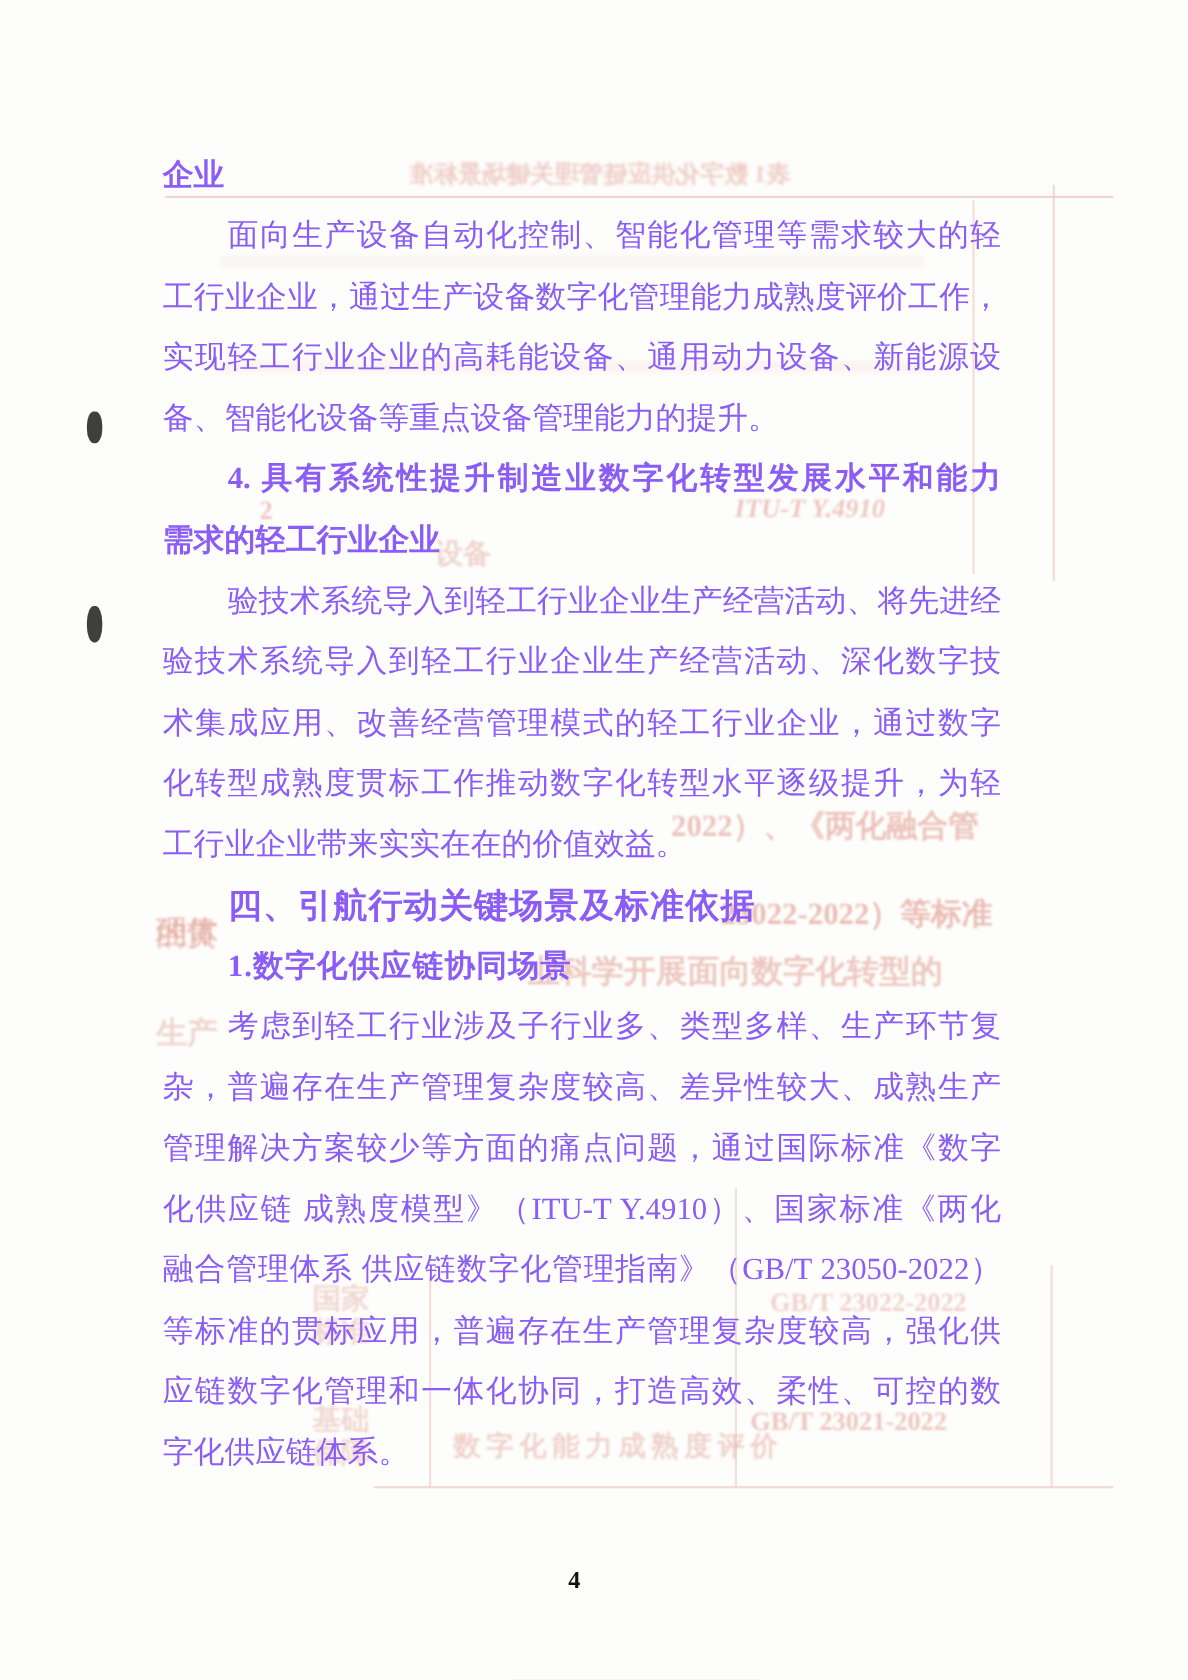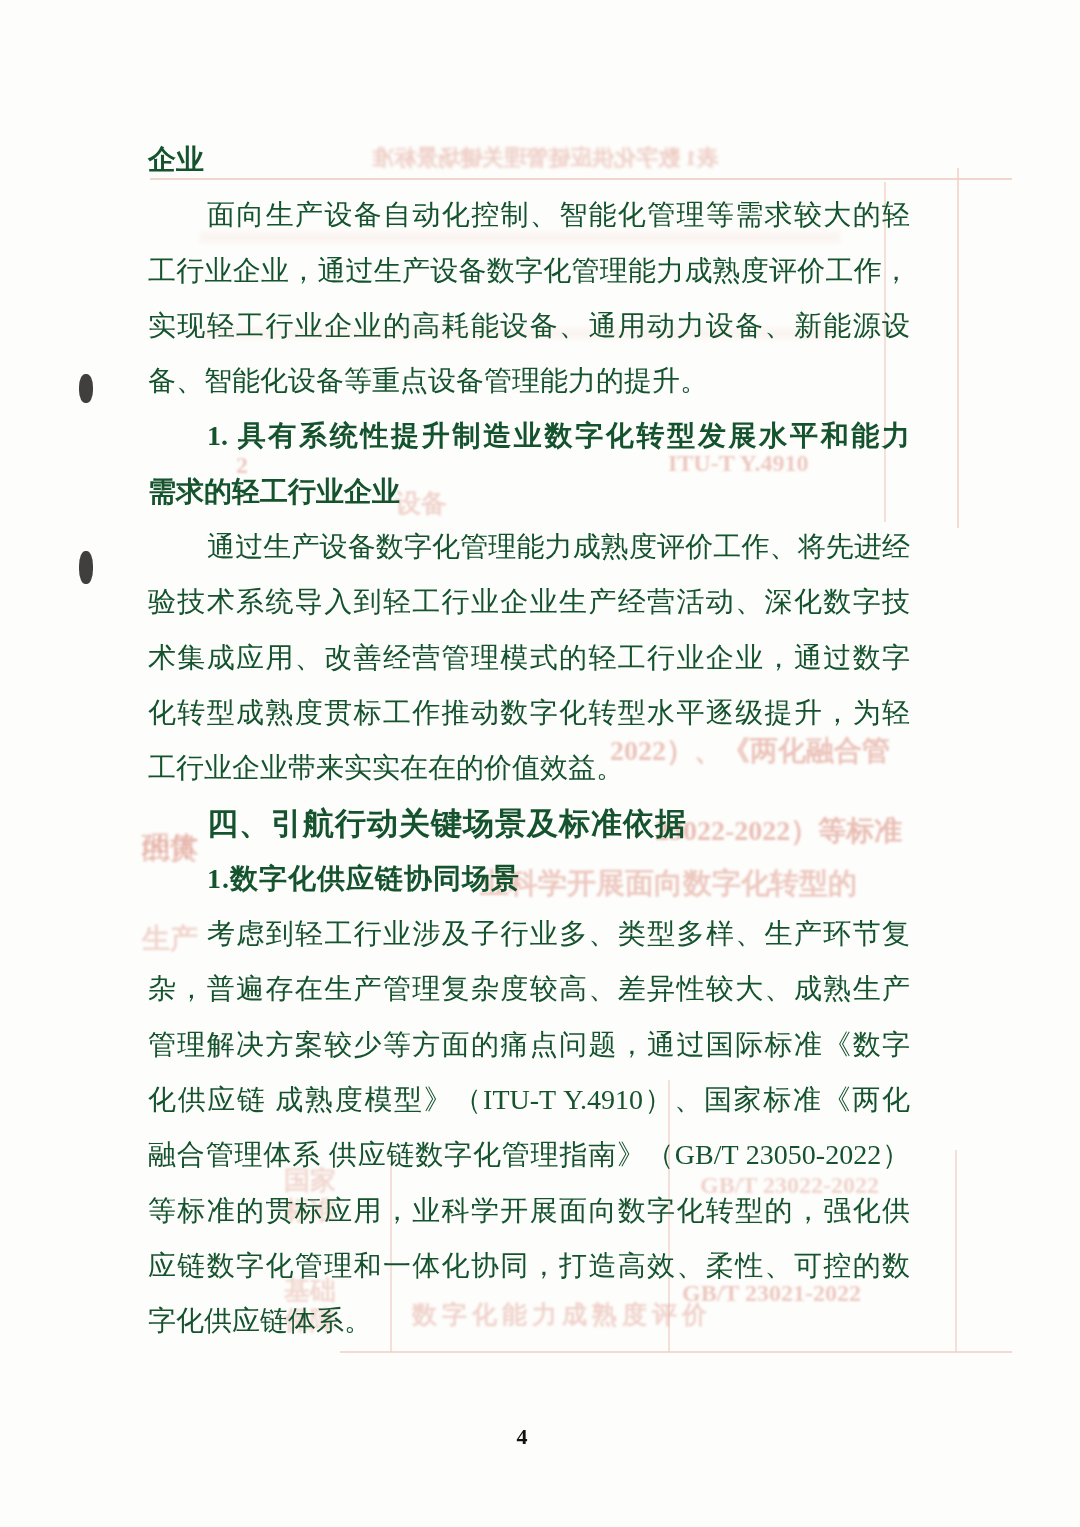--- a/index.html
+++ b/index.html
@@ -7,21 +7,21 @@
     position:relative;
     width:1080px;height:1527px;
     margin:0 auto;
     background:#fdfdfb;
     overflow:hidden;
     font-family:"Liberation Serif", serif;
   }
   
   .textcol{
     position:absolute;left:148px;top:132px;width:762px;
-    color:#14532d;
+    color:#8b5cf6;
     font-size:28px;
     line-height:55.3px;
   }
   .ln{height:55.3px;overflow:visible;}
   .j{text-align:justify;text-align-last:justify;}
   .plain{text-align:left;text-align-last:left;}
   .ind{text-indent:59px;text-align:right;}
   .b{font-weight:bold;}
   .h4style{font-weight:bold;font-size:31px;font-family:"Liberation Sans",sans-serif;letter-spacing:1px;}
   .h41style{font-weight:bold;letter-spacing:1px;}
@@ -54,21 +54,21 @@
 
     <span class="bleed mir" style="left:372px;top:143px;font-size:22px;opacity:.45;filter:blur(1.4px);">表1 数字化供应链管理关键场景标准</span>
 
     <div class="bline" style="left:150px;top:178px;width:862px;height:2px;opacity:.8;"></div>
     <div class="bline" style="left:884px;top:182px;width:2px;height:340px;opacity:.6;"></div>
     <div class="bline" style="left:957px;top:168px;width:2px;height:360px;opacity:.7;"></div>
     <div class="rowsmudge" style="left:200px;top:232px;width:640px;height:11px;"></div>
     <div class="rowsmudge" style="left:200px;top:328px;width:640px;height:11px;"></div>
 
     <span class="bleed" style="left:236px;top:452px;font-size:24px;opacity:.5;">2</span>
-    <span class="bleed" style="left:668px;top:450px;font-size:24px;opacity:.5;">ITU-T Y.4910</span>
+    <span class="bleed" style="left:668px;top:450px;font-size:24px;opacity:.5;font-style:italic;">ITU-T Y.4910</span>
     <span class="bleed" style="left:395px;top:486px;font-size:26px;opacity:.38;filter:blur(1.2px);">设备</span>
 
     <span class="bleed" style="left:610px;top:732px;font-size:28px;opacity:.55;">2022）、《两化融合管</span>
     <span class="bleed" style="left:142px;top:828px;font-size:28px;opacity:.45;">理体</span>
     <span class="bleed" style="left:655px;top:812px;font-size:28px;opacity:.6;">23022-2022）等标准</span>
     <span class="bleed" style="left:142px;top:830px;font-size:28px;opacity:.45;">的贯</span>
     <span class="bleed" style="left:480px;top:864px;font-size:29px;opacity:.5;">业科学开展面向数字化转型的</span>
     <span class="bleed" style="left:142px;top:920px;font-size:28px;opacity:.38;">生产</span>
 
     <div class="bline" style="left:390px;top:1160px;width:2px;height:192px;opacity:.6;"></div>
@@ -84,34 +84,34 @@
 
   <div class="edgemark" style="left:79px;top:374px;width:14px;height:29px;opacity:.85;"></div>
   <div class="edgemark" style="left:79px;top:551px;width:14px;height:33px;opacity:.85;"></div>
 
   <div class="textcol">
     <div class="ln plain b">企业</div>
     <div class="ln j ind">面向生产设备自动化控制、智能化管理等需求较大的轻</div>
     <div class="ln j">工行业企业，通过生产设备数字化管理能力成熟度评价工作，</div>
     <div class="ln j">实现轻工行业企业的高耗能设备、通用动力设备、新能源设</div>
     <div class="ln plain">备、智能化设备等重点设备管理能力的提升。</div>
-    <div class="ln j ind b">1. 具有系统性提升制造业数字化转型发展水平和能力</div>
+    <div class="ln j ind b">4. 具有系统性提升制造业数字化转型发展水平和能力</div>
     <div class="ln plain b">需求的轻工行业企业</div>
-    <div class="ln j ind">通过生产设备数字化管理能力成熟度评价工作、将先进经</div>
+    <div class="ln j ind">验技术系统导入到轻工行业企业生产经营活动、将先进经</div>
     <div class="ln j">验技术系统导入到轻工行业企业生产经营活动、深化数字技</div>
     <div class="ln j">术集成应用、改善经营管理模式的轻工行业企业，通过数字</div>
     <div class="ln j">化转型成熟度贯标工作推动数字化转型水平逐级提升，为轻</div>
     <div class="ln plain">工行业企业带来实实在在的价值效益。</div>
     <div class="ln plain ind h4style">四、引航行动关键场景及标准依据</div>
     <div class="ln plain ind b h41style">1.数字化供应链协同场景</div>
     <div class="ln j ind">考虑到轻工行业涉及子行业多、类型多样、生产环节复</div>
     <div class="ln j">杂，普遍存在生产管理复杂度较高、差异性较大、成熟生产</div>
     <div class="ln j">管理解决方案较少等方面的痛点问题，通过国际标准《数字</div>
     <div class="ln j">化供应链 成熟度模型》（ITU-T Y.4910）、国家标准《两化</div>
     <div class="ln j">融合管理体系 供应链数字化管理指南》（GB/T 23050-2022）</div>
-    <div class="ln j">等标准的贯标应用，业科学开展面向数字化转型的，强化供</div>
+    <div class="ln j">等标准的贯标应用，普遍存在生产管理复杂度较高，强化供</div>
     <div class="ln j">应链数字化管理和一体化协同，打造高效、柔性、可控的数</div>
     <div class="ln plain">字化供应链体系。</div>
   </div>
 
   <div class="pagenum">4</div>
 
 </div>
 
 </body></html>

